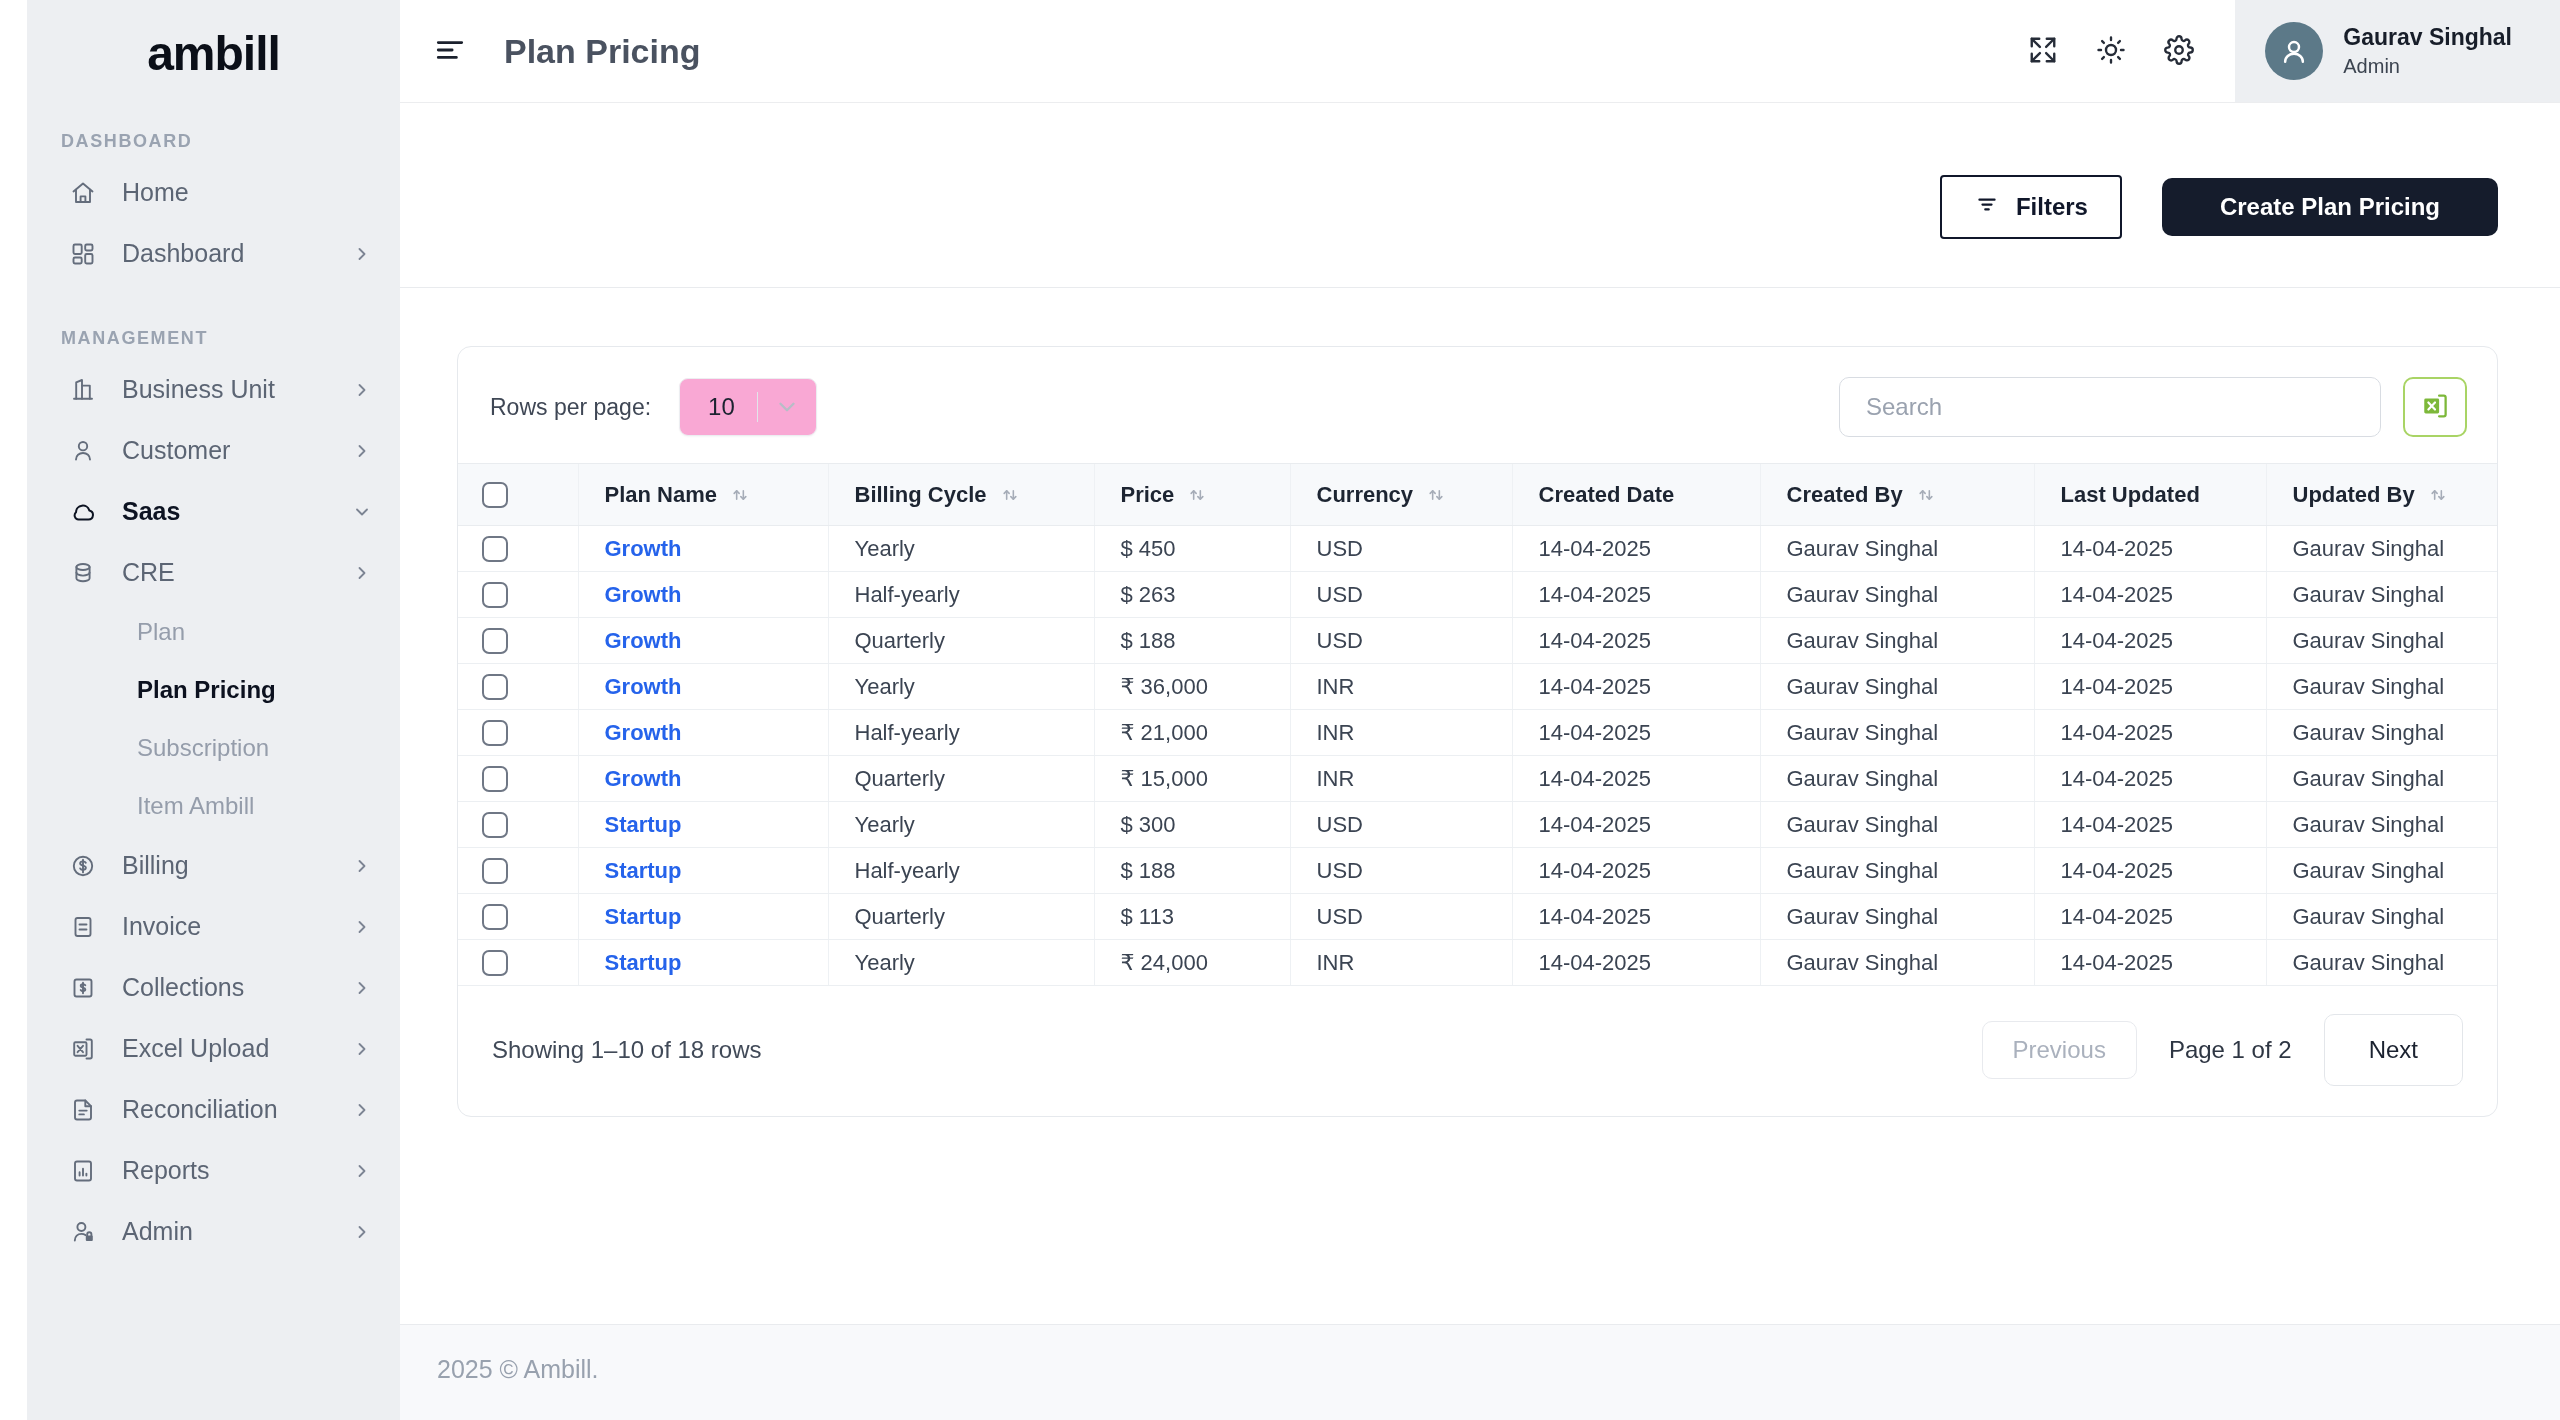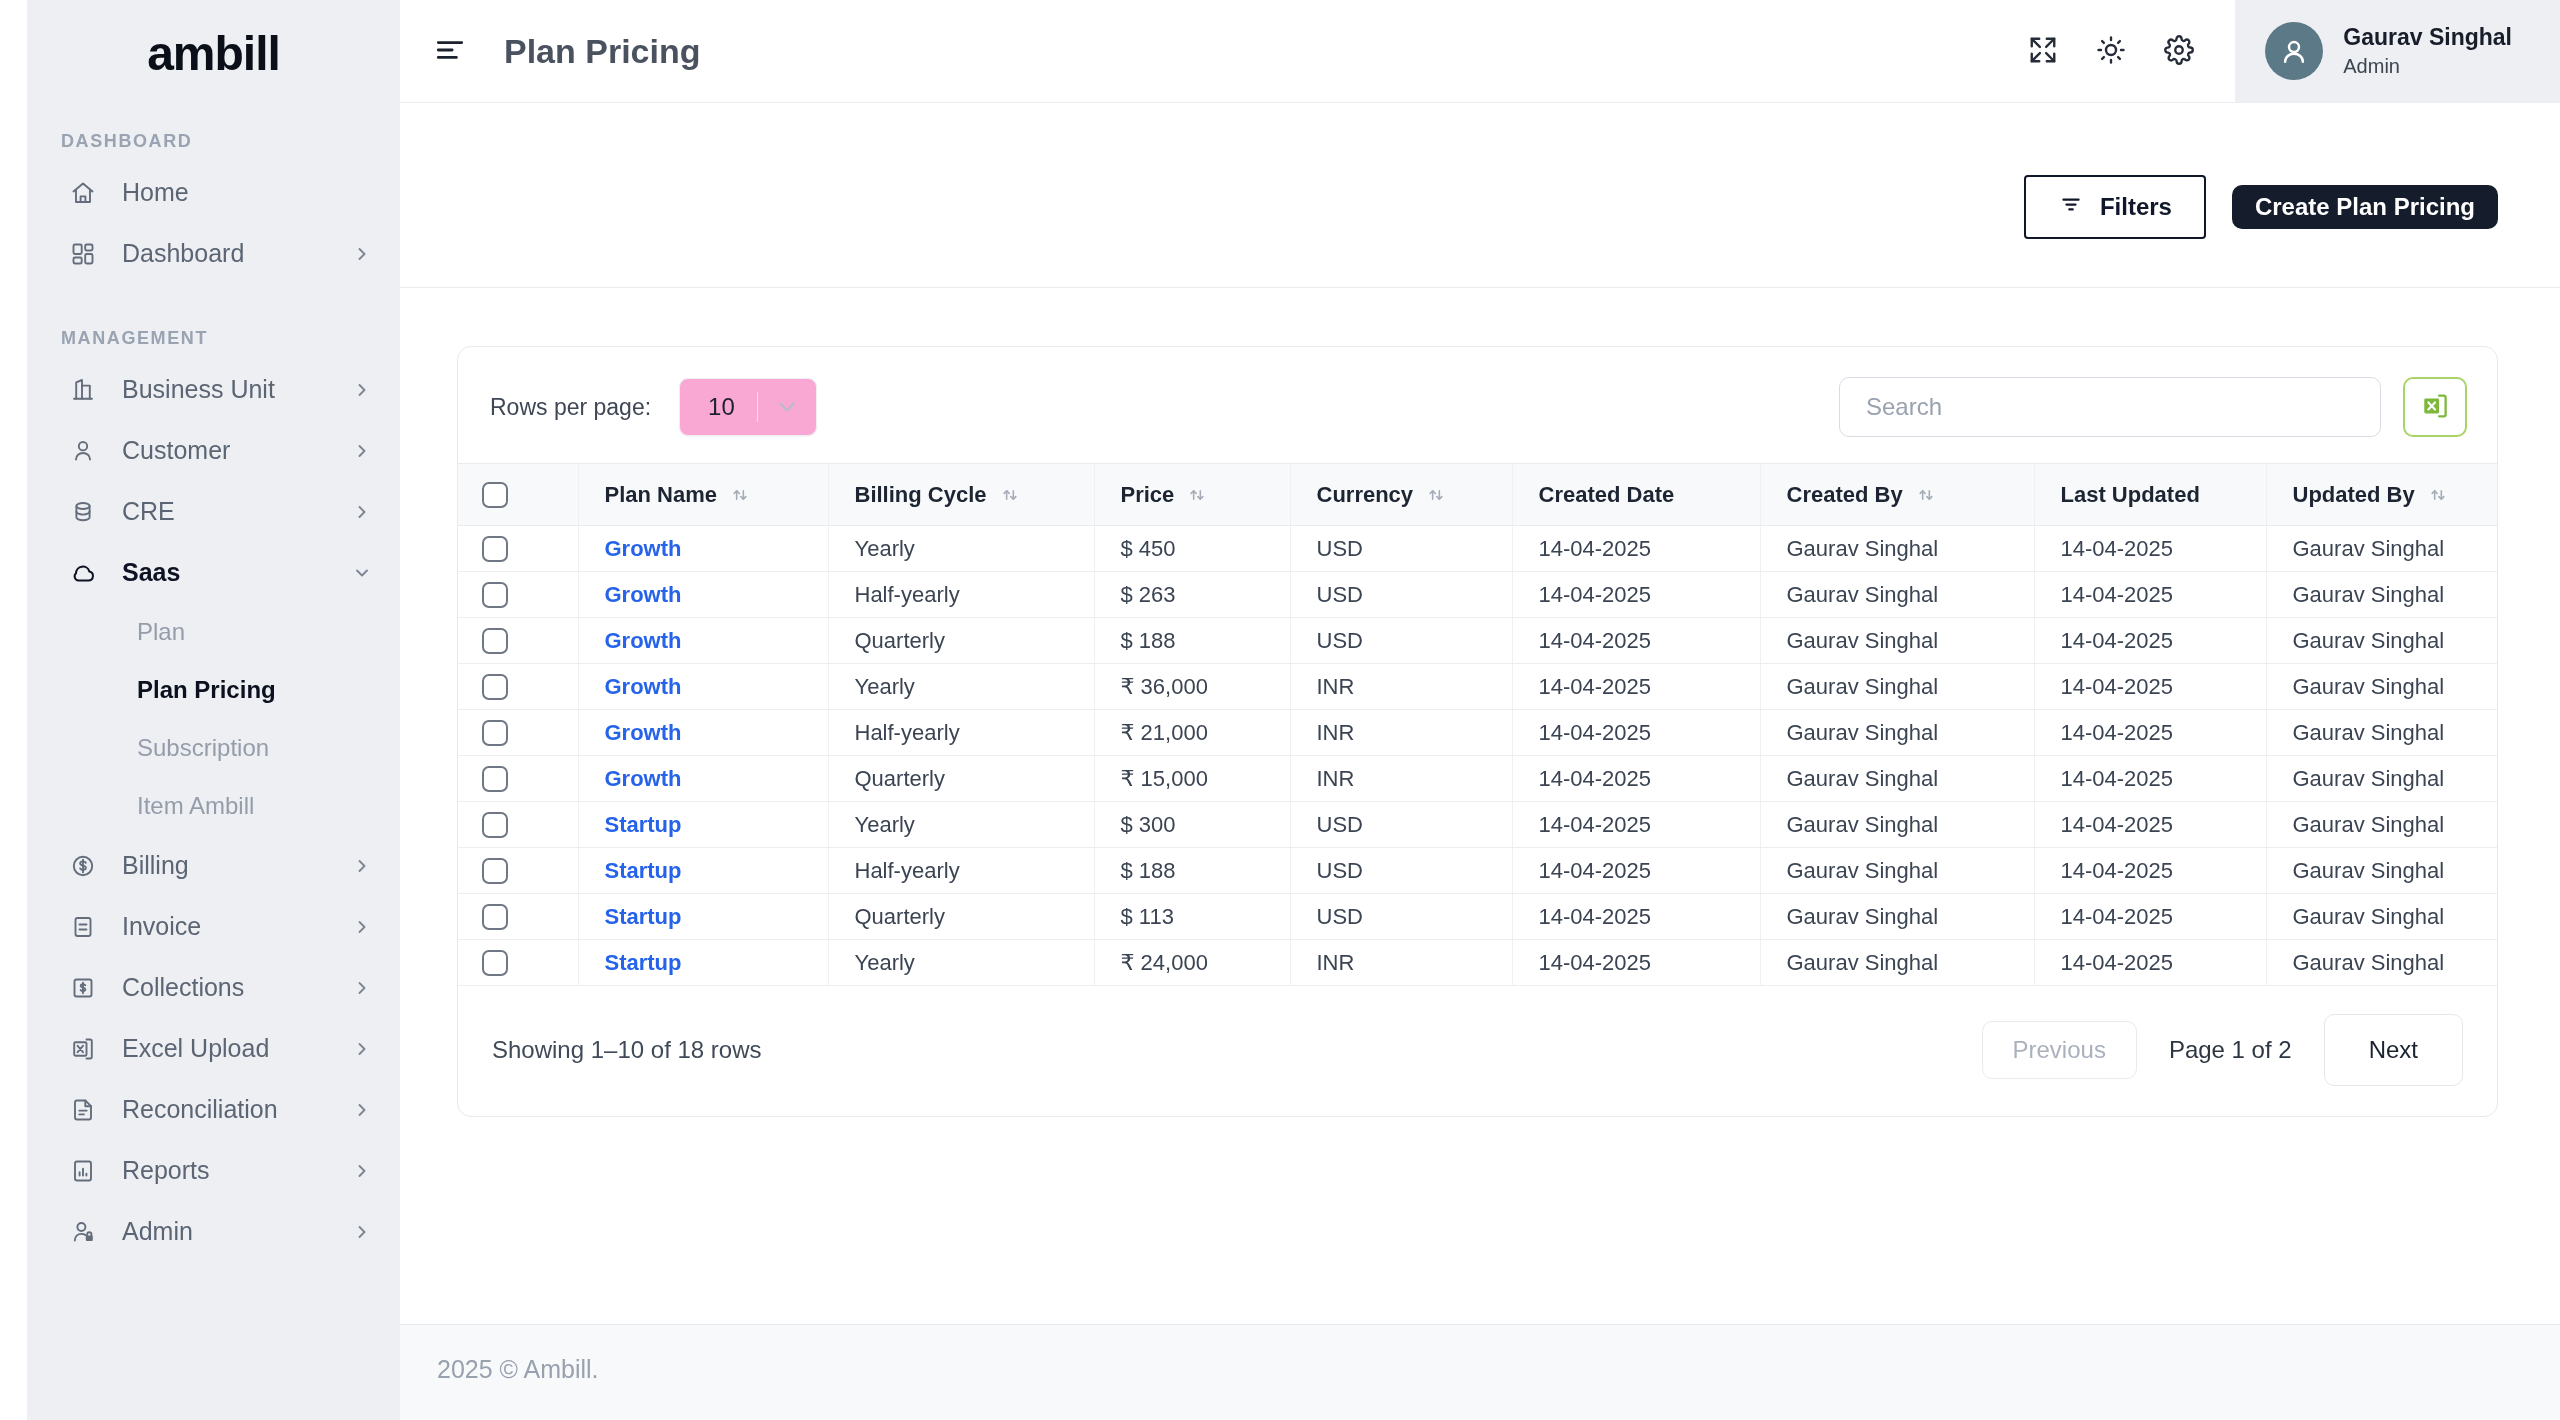--- a/index.html
+++ b/index.html
@@ -34,21 +34,21 @@
   .topbar-right{margin-left:auto;display:flex;align-items:center;height:100%;}
   .icon-btn{background:none;border:none;cursor:pointer;display:flex;align-items:center;justify-content:center;width:68px;height:68px;color:#262c38;}
   .user-chip{height:100%;margin-left:22px;background:var(--sidebar-bg);display:flex;align-items:center;gap:20px;padding:0 48px 0 30px;cursor:pointer;}
   .avatar{width:58px;height:58px;border-radius:50%;background:var(--avatar-bg);display:flex;align-items:center;justify-content:center;flex-shrink:0;}
   .user-name{font-size:23px;font-weight:700;color:#171d29;line-height:1.3;}
   .user-role{font-size:20px;color:#3c4450;line-height:1.3;}
 
   .content{flex:1;display:flex;flex-direction:column;background:#fff;min-height:0;}
   .actions-row{display:flex;justify-content:flex-end;align-items:center;gap:26px;padding:72px 62px 48px;}
   .btn-filters{height:64px;padding:0 32px;background:#fff;border:2px solid #10172a;border-radius:4px;font-size:24px;font-weight:600;color:#10172a;display:flex;align-items:center;gap:16px;cursor:pointer;font-family:inherit;}
-  .btn-create{height:44px;padding:0 23px;background:var(--create-button-bg);border:none;border-radius:10px;font-size:24px;font-weight:600;color:#fff;cursor:pointer;font-family:inherit;}
+  .btn-create{height:58px;padding:0 58px;background:var(--create-button-bg);border:none;border-radius:10px;font-size:24px;font-weight:600;color:#fff;cursor:pointer;font-family:inherit;margin-left:14px;}
   .content-divider{height:1px;background:#e9ebee;flex-shrink:0;}
 
   
   .card{margin:58px 62px 0 57px;background:#fff;border:1px solid #e6e9ed;border-radius:14px;overflow:hidden;}
   .card-top{display:flex;align-items:center;justify-content:space-between;padding:30px 30px 26px 32px;}
   .rpp{display:flex;align-items:center;}
   .rpp-label{font-size:23px;color:#3f4755;}
   .select-box{display:flex;align-items:center;margin-left:28px;height:58px;background:#f9a8d4;border:1px solid #eceef1;border-radius:9px;box-shadow:0 1px 2px rgba(20,30,50,.04);cursor:pointer;}
   .select-value{padding:0 22px 0 28px;font-size:24px;color:#1c2330;}
   .select-sep{width:1px;height:30px;background:#e2e5ea;}
@@ -141,46 +141,46 @@
           </svg>
       </span>
       <span class="nav-label">Customer</span>
       <span class="nav-chevron">
         <svg width="20" height="20" viewBox="0 0 24 24" fill="none" stroke="currentColor" stroke-width="2.2" stroke-linecap="round" stroke-linejoin="round">
             <path d="M9 6l6 6-6 6"></path>
           </svg>
       </span>
     </div>
 
+    <div class="nav-item active">
+      <span class="nav-icon">
+        <svg width="28" height="28" viewBox="0 0 28 28" fill="none" stroke="currentColor" stroke-width="2" stroke-linecap="round" stroke-linejoin="round">
+            <path d="M9.5 21.5h9.9a4.6 4.6 0 0 0 .9-9.1 6.8 6.8 0 0 0-13.3 1.9A4.15 4.15 0 0 0 9.5 21.5Z"></path>
+          </svg>
+      </span>
+      <span class="nav-label">Saas</span>
+      <span class="nav-chevron">
+        <svg width="20" height="20" viewBox="0 0 24 24" fill="none" stroke="currentColor" stroke-width="2.2" stroke-linecap="round" stroke-linejoin="round">
+            <path d="M6 9l6 6 6-6"></path>
+          </svg>
+      </span>
+    </div>
+
     <div class="nav-item">
       <span class="nav-icon">
         <svg width="28" height="28" viewBox="0 0 28 28" fill="none" stroke="currentColor" stroke-width="1.9" stroke-linecap="round">
             <ellipse cx="14" cy="8" rx="6.6" ry="3"></ellipse>
             <path d="M7.4 8v5.6c0 1.7 3 3 6.6 3s6.6-1.3 6.6-3V8"></path>
             <path d="M7.4 13.6v5.6c0 1.7 3 3 6.6 3s6.6-1.3 6.6-3v-5.6"></path>
           </svg>
       </span>
       <span class="nav-label">CRE</span>
       <span class="nav-chevron">
         <svg width="20" height="20" viewBox="0 0 24 24" fill="none" stroke="currentColor" stroke-width="2.2" stroke-linecap="round" stroke-linejoin="round">
             <path d="M9 6l6 6-6 6"></path>
-          </svg>
-      </span>
-    </div>
-
-    <div class="nav-item active">
-      <span class="nav-icon">
-        <svg width="28" height="28" viewBox="0 0 28 28" fill="none" stroke="currentColor" stroke-width="2" stroke-linecap="round" stroke-linejoin="round">
-            <path d="M9.5 21.5h9.9a4.6 4.6 0 0 0 .9-9.1 6.8 6.8 0 0 0-13.3 1.9A4.15 4.15 0 0 0 9.5 21.5Z"></path>
-          </svg>
-      </span>
-      <span class="nav-label">Saas</span>
-      <span class="nav-chevron">
-        <svg width="20" height="20" viewBox="0 0 24 24" fill="none" stroke="currentColor" stroke-width="2.2" stroke-linecap="round" stroke-linejoin="round">
-            <path d="M6 9l6 6 6-6"></path>
           </svg>
       </span>
     </div>
 
     <div class="nav-sub">
       <div class="nav-sub-item">Plan</div>
       <div class="nav-sub-item active">Plan Pricing</div>
       <div class="nav-sub-item">Subscription</div>
       <div class="nav-sub-item">Item Ambill</div>
     </div>

